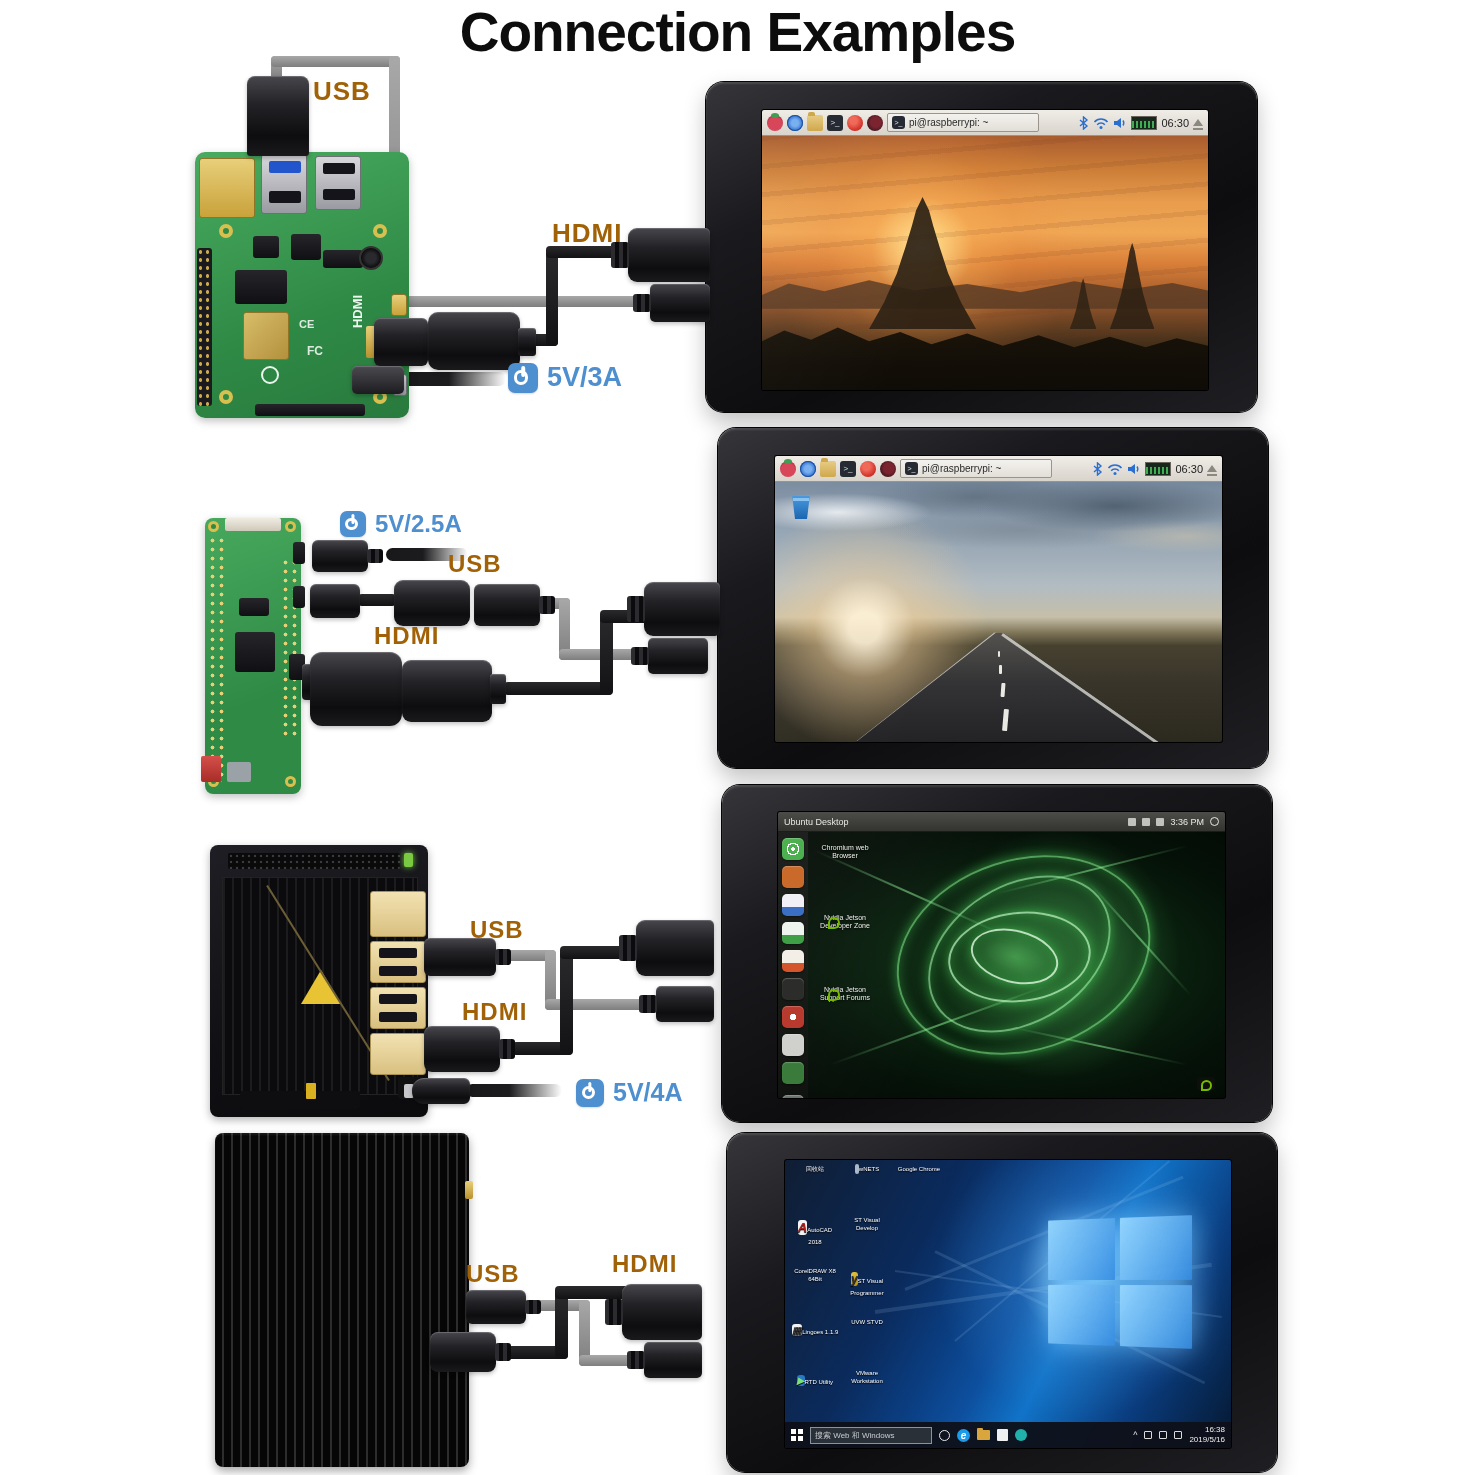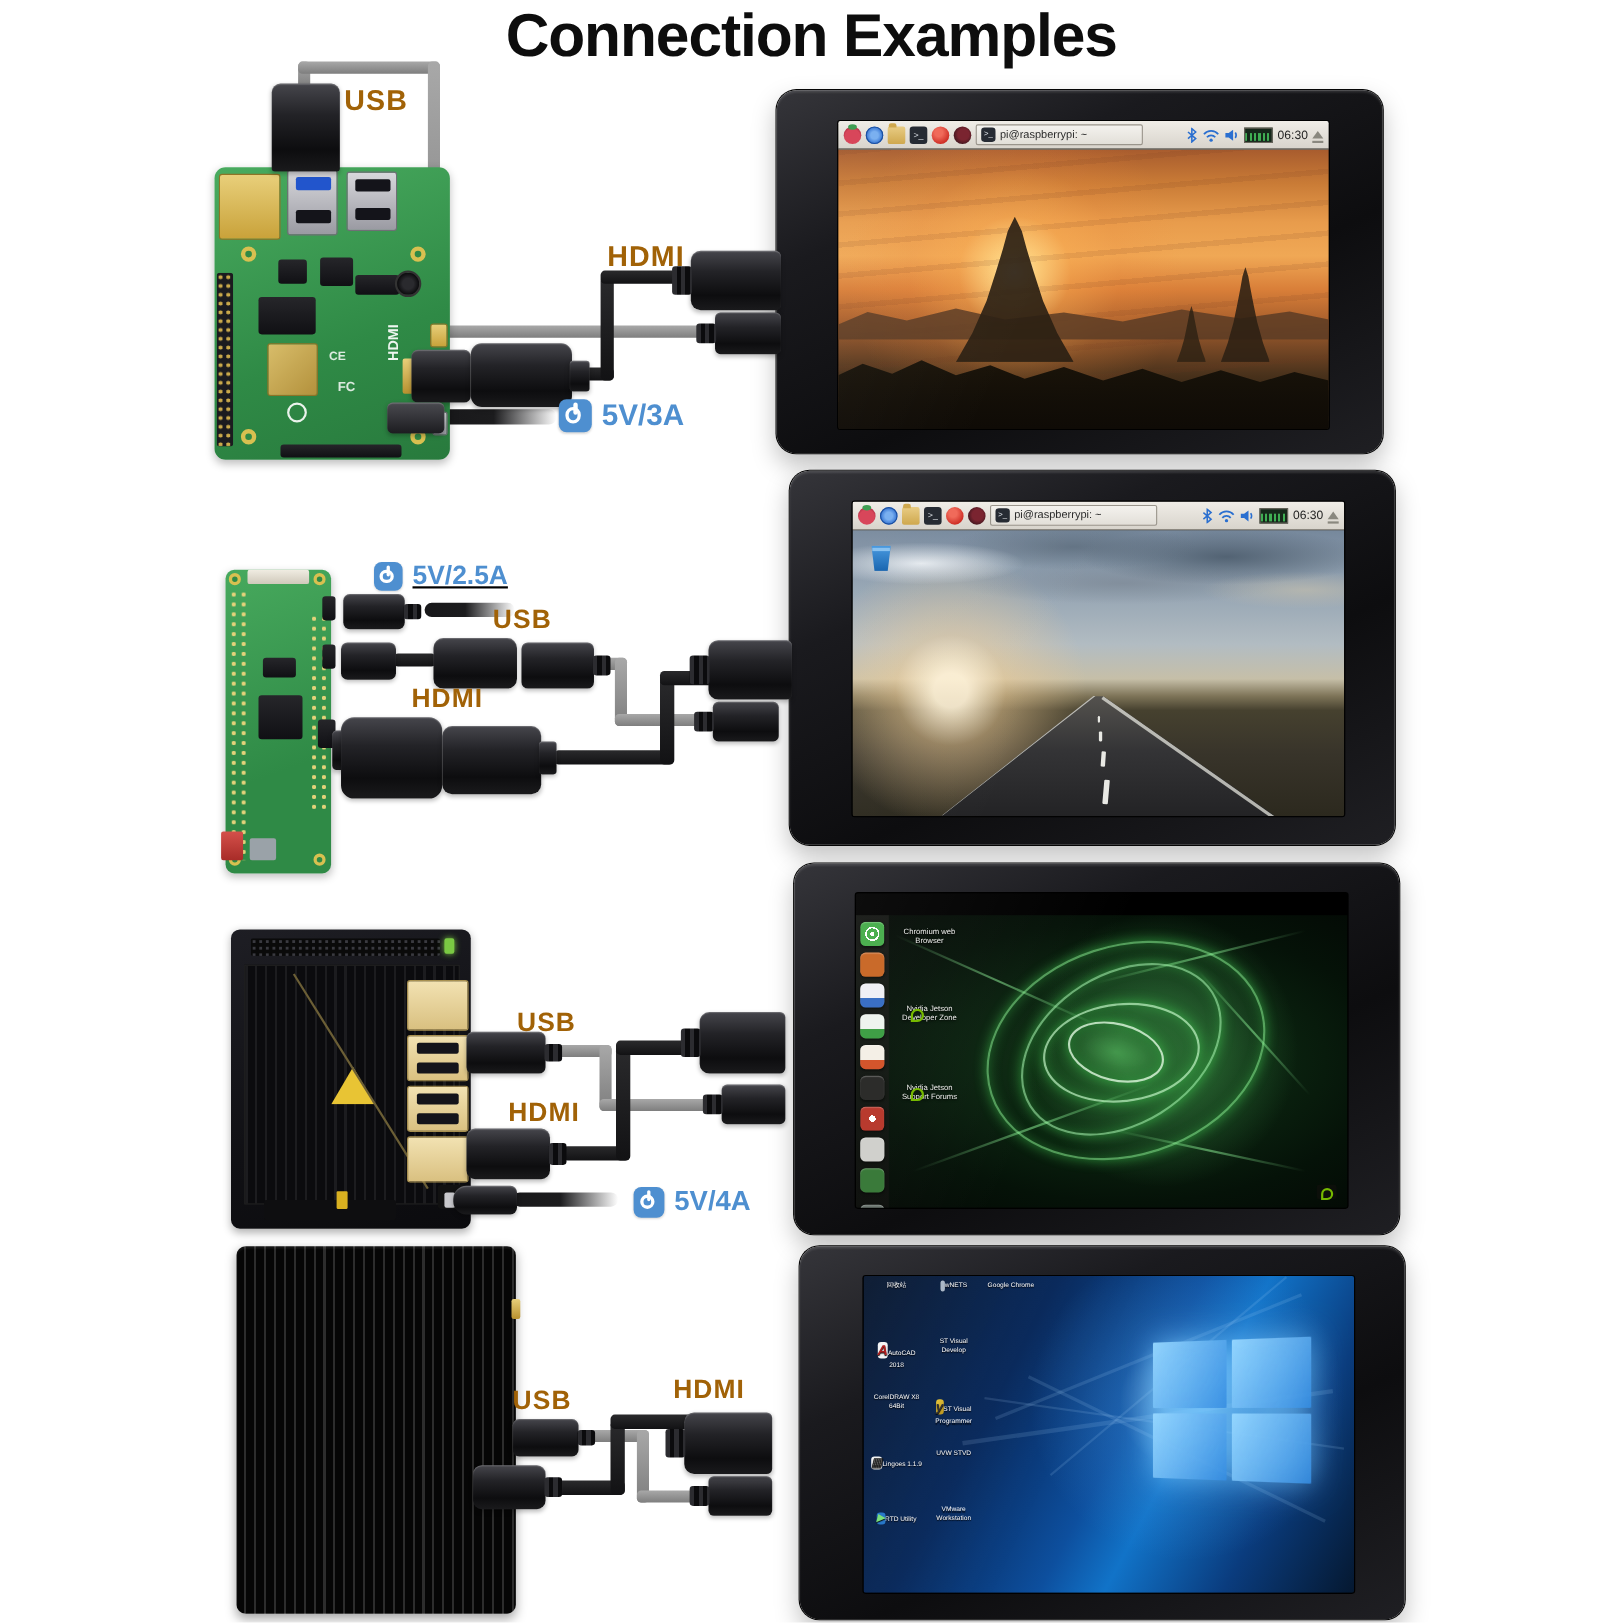--- a/index.html
+++ b/index.html
@@ -318,21 +318,21 @@
     <i class="hole" style="left:80px;top:258px;width:11px;height:11px;border-width:3px;"></i>
     <i class="chip" style="left:30px;top:114px;width:40px;height:40px;"></i>
     <i class="chip" style="left:34px;top:80px;width:30px;height:18px;"></i>
     <i class="abs" style="left:-4px;top:238px;width:20px;height:26px;background:linear-gradient(#d4504a,#a82c28);border-radius:2px;"></i>
     <i class="abs" style="left:22px;top:244px;width:24px;height:20px;background:#9aa2a8;border-radius:2px;"></i>
     <i class="chip" style="left:88px;top:24px;width:12px;height:22px;"></i>
     <i class="chip" style="left:88px;top:68px;width:12px;height:22px;"></i>
     <i class="chip" style="left:84px;top:136px;width:16px;height:26px;"></i>
   </div>
 
-  <div class="badge" style="left:340px;top:510px;text-decoration:underline;">
+  <div class="badge" style="left:340px;top:510px;">
     <i class="pico" style="width:26px;height:26px;">
         <i class="notch"></i>
         <i class="ring"></i>
         <i class="bar"></i>
       </i>
     <span class="bt" style="font-size:24px;">5V/2.5A</span>
   </div>
   <i class="plug tail-r" style="left:312px;top:540px;width:56px;height:32px;"></i>
   <i class="fade" style="left:386px;top:548px;width:82px;height:13px;"></i>
 
@@ -455,20 +455,29 @@
         <i class="eye" style="left:26%;top:10%;width:58%;height:72%;transform:rotate(-18deg);"></i>
         <i class="eye" style="left:32%;top:20%;width:44%;height:52%;transform:rotate(-32deg);border-color:rgba(165,255,175,.6);"></i>
         <i class="eye" style="left:38%;top:30%;width:32%;height:34%;transform:rotate(-6deg);border-color:rgba(195,255,200,.7);"></i>
         <i class="eye" style="left:43%;top:37%;width:20%;height:20%;transform:rotate(14deg);border-color:rgba(225,255,225,.8);background:radial-gradient(rgba(130,255,140,.3),transparent 70%);"></i>
         <i class="crack" style="left:6%;top:22%;width:46%;transform:rotate(24deg);"></i>
         <i class="crack" style="left:48%;top:14%;width:44%;transform:rotate(-14deg);"></i>
         <i class="crack" style="left:10%;top:72%;width:52%;transform:rotate(-20deg);"></i>
         <i class="crack" style="left:52%;top:80%;width:40%;transform:rotate(12deg);"></i>
         <i class="crack" style="left:64%;top:40%;width:34%;transform:rotate(48deg);"></i>
       </div>
+      <div class="upanel">
+        <span>Ubuntu Desktop</span>
+        <span class="flex1"></span>
+        <span class="sq"></span>
+        <span class="sq"></span>
+        <span class="sq"></span>
+        <span>3:36 PM</span>
+        <span class="pw"></span>
+      </div>
       <div class="ulaunch">
         <i class="tile" style="background:radial-gradient(circle at 50% 50%, #fff 0 2px, transparent 2px 5px, #fff 5px 6.5px, transparent 6.5px), #4caf50;"></i>
         <i class="tile" style="background:#c96a2a;"></i>
         <i class="tile" style="background:linear-gradient(#f0f0f6 60%,#3a6fc4 60%);"></i>
         <i class="tile" style="background:linear-gradient(#eef4ee 60%,#3f9f46 60%);"></i>
         <i class="tile" style="background:linear-gradient(#f4efe6 60%,#d4552c 60%);"></i>
         <i class="tile" style="background:#2c2c2a;"></i>
         <i class="tile" style="background:radial-gradient(circle,#fff 0 3px,transparent 3px),#b83a2e;"></i>
         <i class="tile" style="background:#d0d0cc;"></i>
         <i class="tile" style="background:#3a7a3a;"></i>
@@ -529,15 +538,33 @@
       <div class="wicon" style="left:110px;top:6px;"><i class="ig" style="border-radius:50%;background:radial-gradient(circle,#4a90e0 0 5px,#fff 5px 7px,transparent 7px),conic-gradient(#e8453a 0 120deg,#f7c51e 120deg 240deg,#34a853 240deg 360deg);"></i><span>Google Chrome</span></div>
       <div class="wicon" style="left:6px;top:57px;"><i class="ig" style="background:#f4f4f4;color:#b02020;font-weight:700;font-size:13px;line-height:22px;">A</i><span>AutoCAD 2018</span></div>
       <div class="wicon" style="left:58px;top:57px;"><i class="ig" style="background:linear-gradient(135deg,#35b6c8,#1a7f90);"></i><span>ST Visual Develop</span></div>
       <div class="wicon" style="left:6px;top:108px;"><i class="ig" style="border-radius:50%;background:radial-gradient(circle at 35% 35%,#8fd86a,#2e8f32);"></i><span>CorelDRAW X8 64Bit</span></div>
       <div class="wicon" style="left:58px;top:108px;"><i class="ig" style="background:linear-gradient(135deg,#e8c83c,#b8921e);color:#333;font-size:12px;line-height:22px;font-weight:700;">y</i><span>ST Visual Programmer</span></div>
       <div class="wicon" style="left:6px;top:159px;"><i class="ig" style="background:#f2f2f2;color:#1a1a1a;font-size:11px;line-height:22px;">▦</i><span>Lingoes 1.1.9</span></div>
       <div class="wicon" style="left:58px;top:159px;"><i class="ig" style="background:linear-gradient(135deg,#4a86d8 55%,#3fae53 55%);"></i><span>UVW STVD</span></div>
       <div class="wicon" style="left:6px;top:210px;"><i class="ig" style="background:#2878c8;color:#7ae07a;font-size:10px;line-height:22px;">▶</i><span>RTD Utility</span></div>
       <div class="wicon" style="left:58px;top:210px;"><i class="ig" style="background:#eef2f6;border-radius:50%;background-image:conic-gradient(#e8822a 0 120deg,#4a86d8 120deg 240deg,#35b6c8 240deg 360deg);"></i><span>VMware Workstation</span></div>
 
+      <div class="wbar">
+        <span class="startic"></span>
+        <span class="wsearch">搜索 Web 和 Windows</span>
+        <span class="tvring"></span>
+        <span class="edge">e</span>
+        <span class="wfold"></span>
+        <span class="wstore"></span>
+        <span class="wteal"></span>
+        <span class="flex1"></span>
+        <span style="font-size:9px;">^</span>
+        <span class="traysq"></span>
+        <span class="traysq"></span>
+        <span class="traysq"></span>
+        <span class="wclock">
+          <span style="display:block;">16:38</span>
+          <span style="display:block;">2019/5/16</span>
+        </span>
+      </div>
     </div>
   </div>
 </div>
 
 </body></html>

